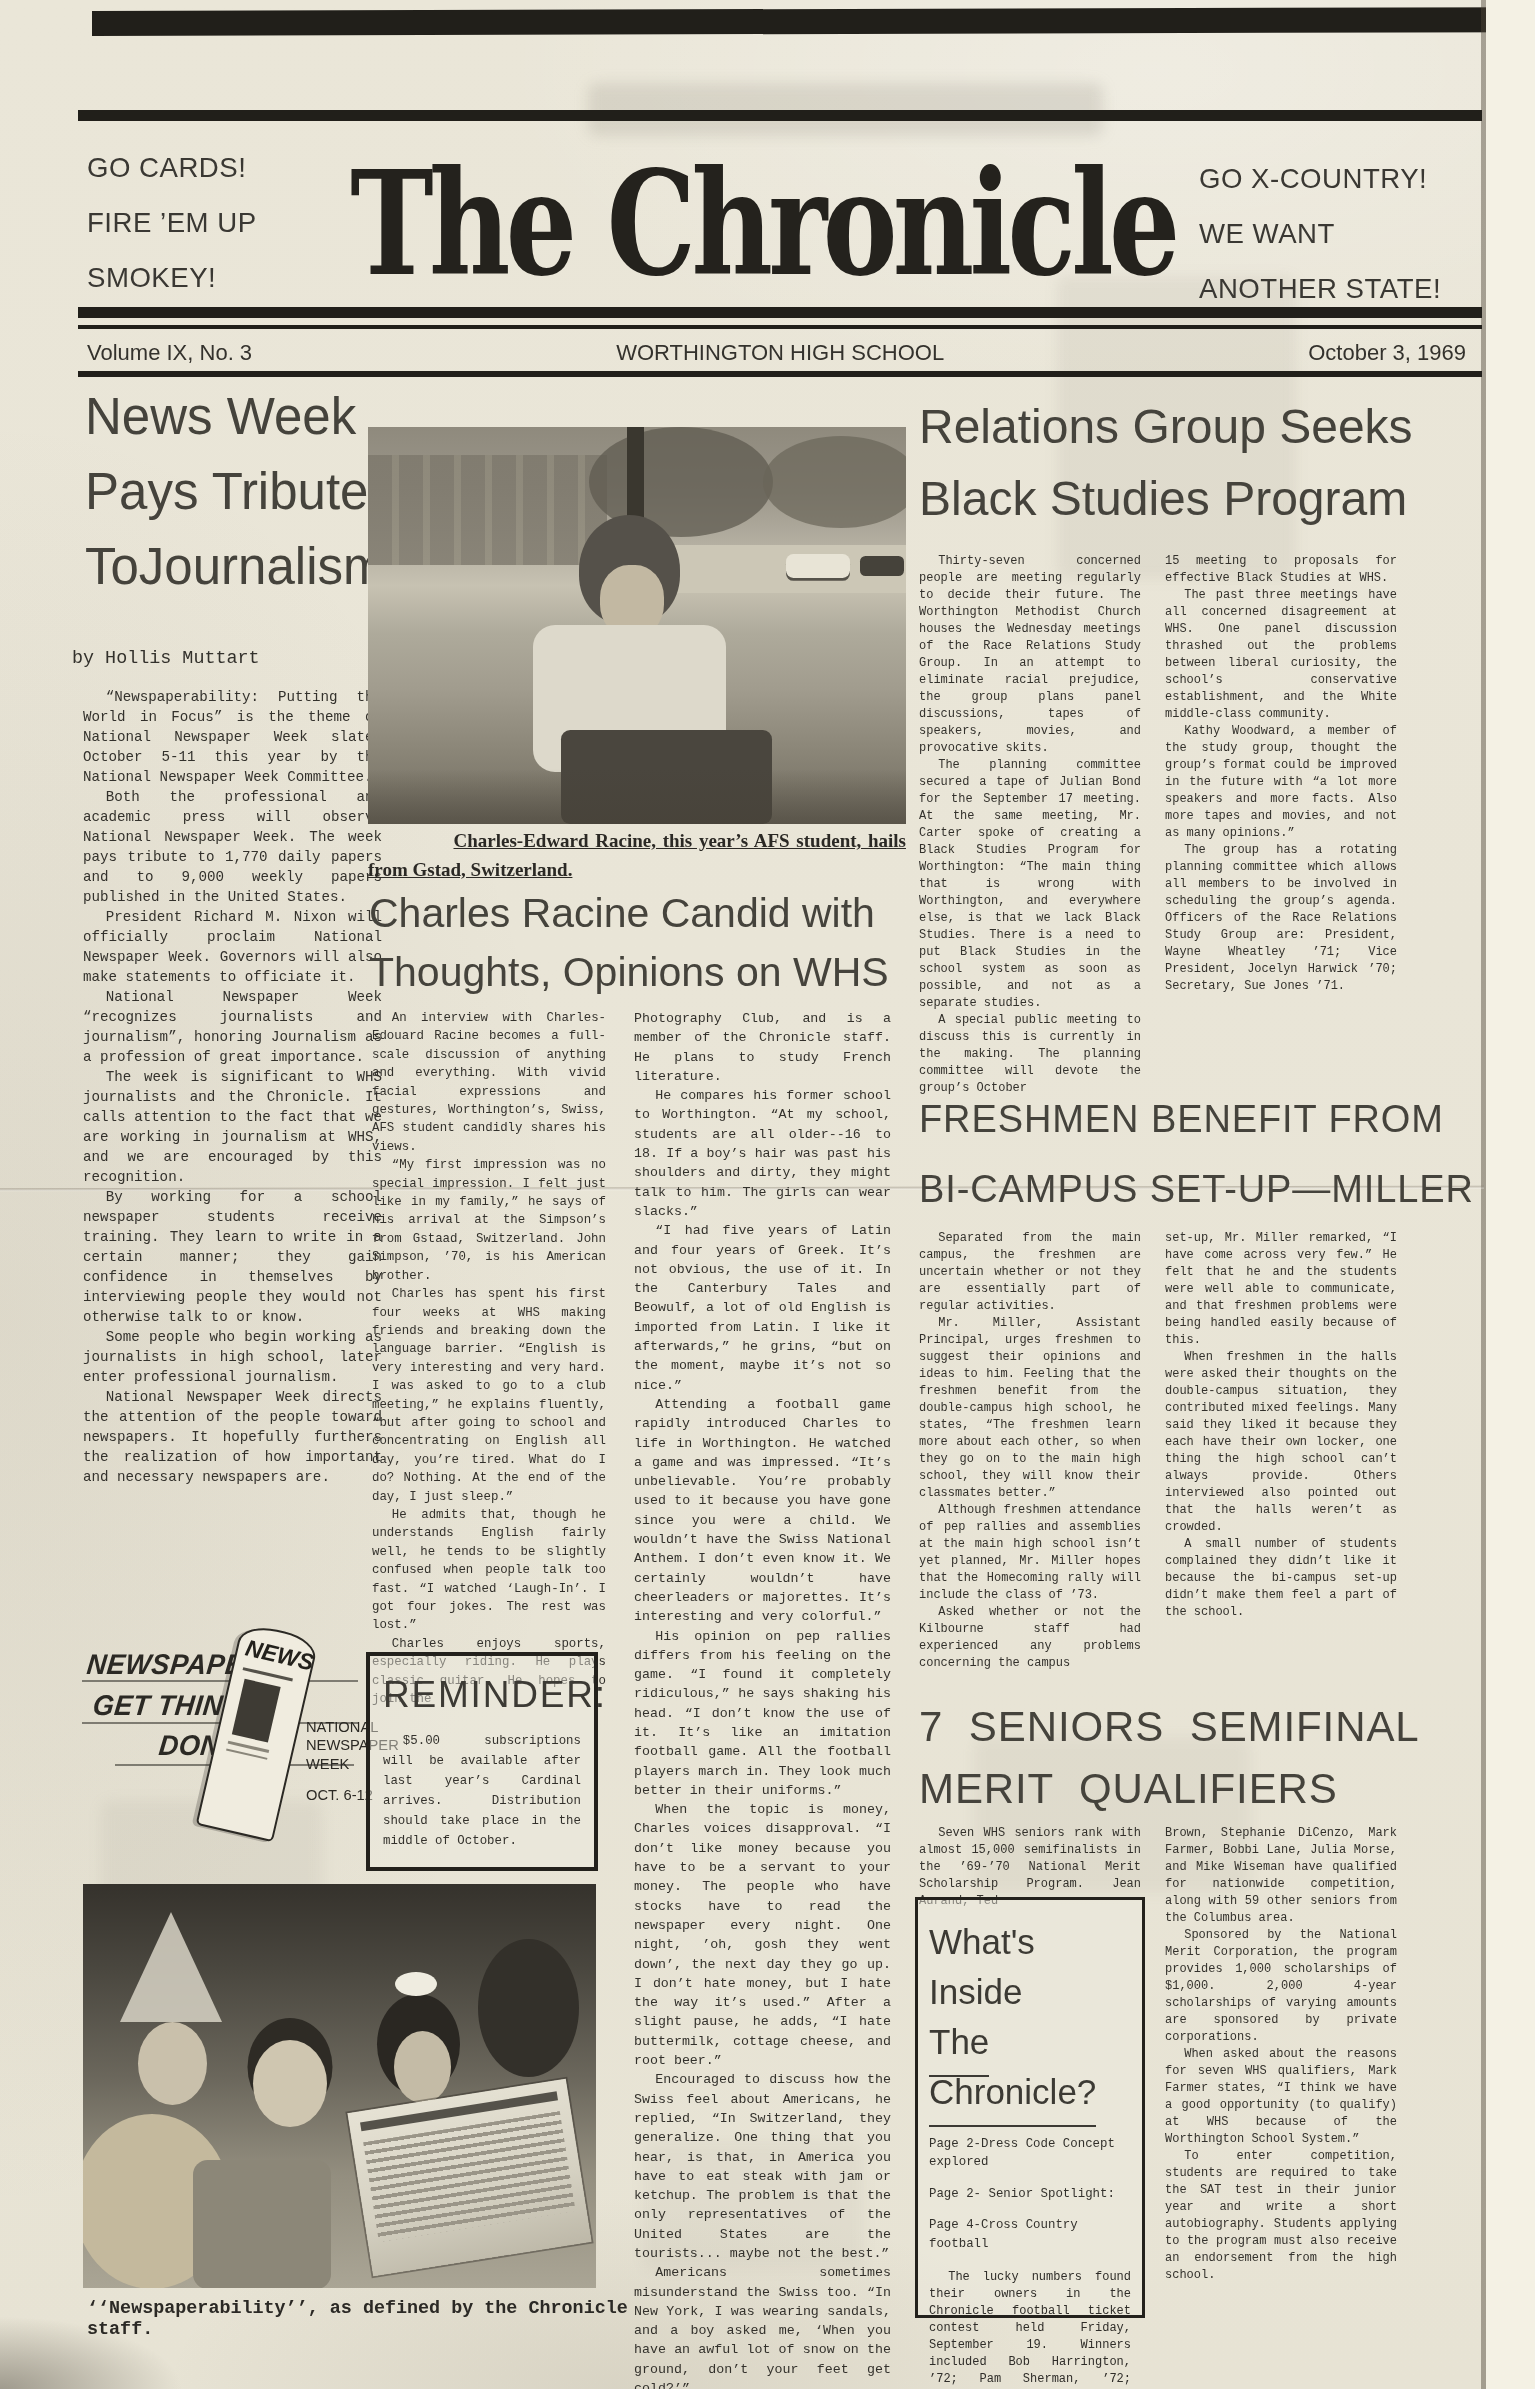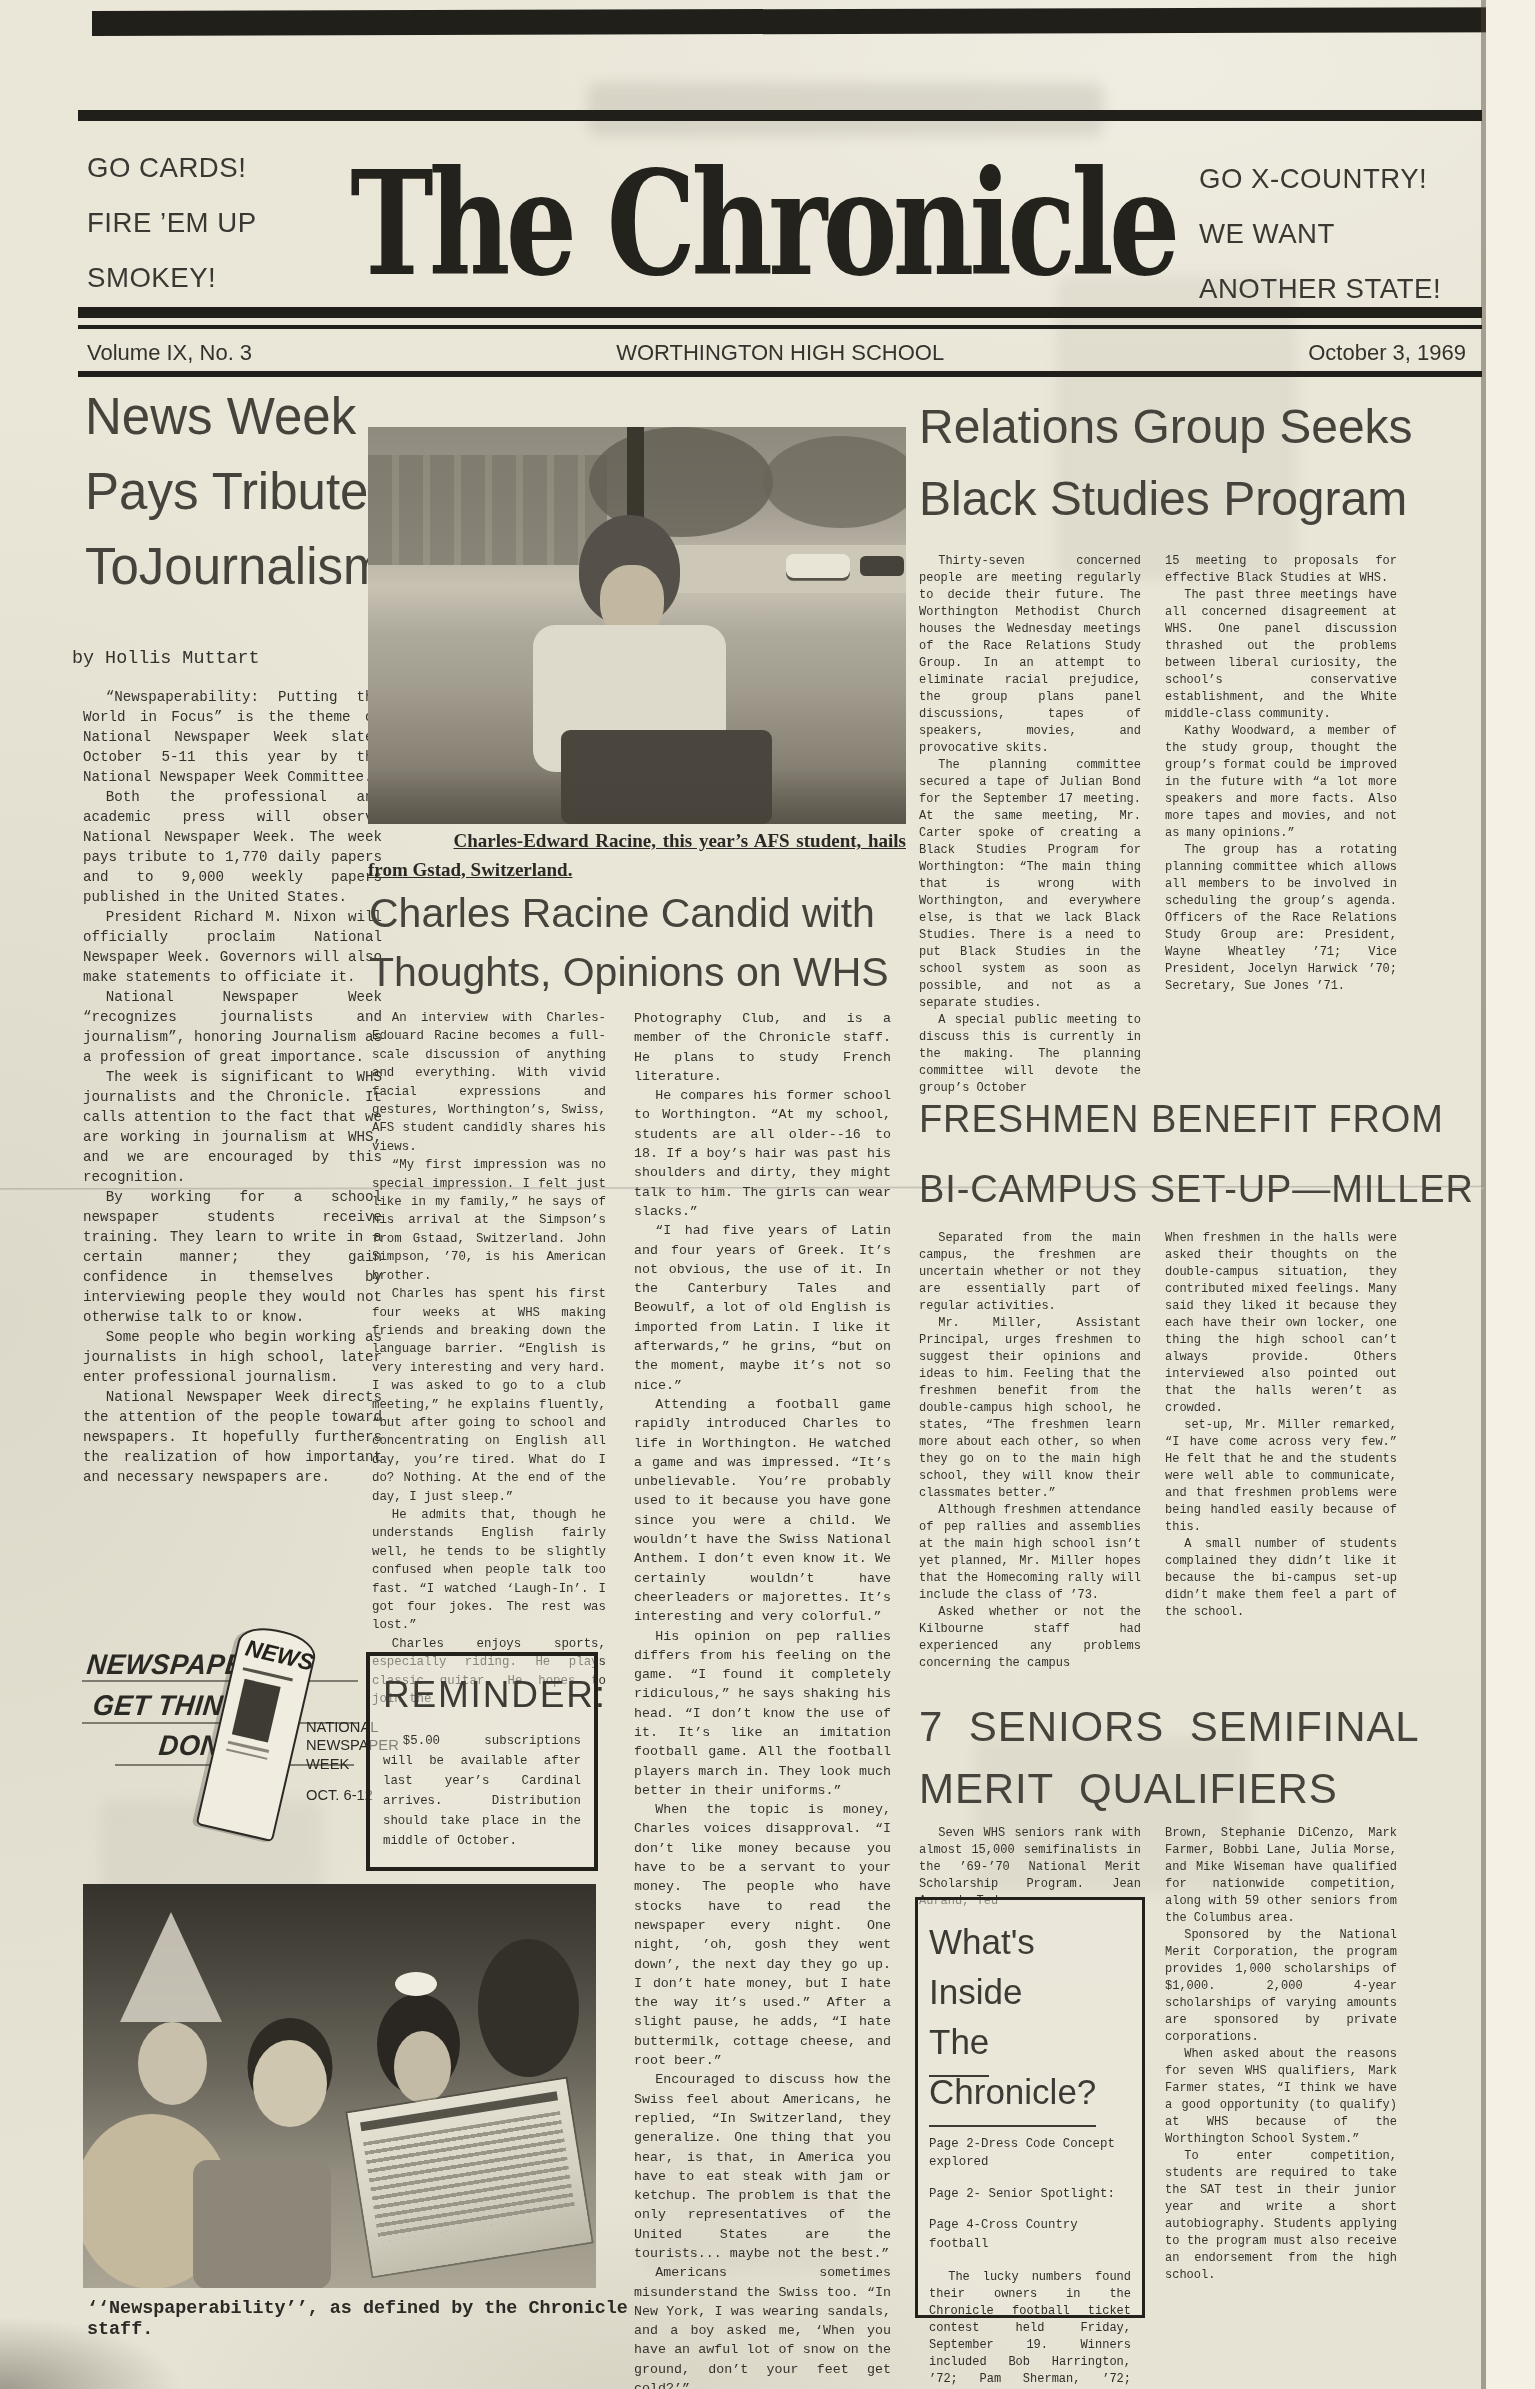--- a/index.html
+++ b/index.html
@@ -223,22 +223,22 @@
     <span>FRESHMEN BENEFIT FROM</span>
     <span>BI-CAMPUS SET-UP—MILLER</span>
   </div>
   <div class="abs body-col col-right" style="left:919px;top:1230px;width:222px;">
       <p class="para">Separated from the main campus, the freshmen are uncertain whether or not they are essentially part of regular activities.</p>
       <p class="para">Mr. Miller, Assistant Principal, urges freshmen to suggest their opinions and ideas to him. Feeling that the freshmen benefit from the double-campus high school, he states, “The freshmen learn more about each other, so when they go on to the main high school, they will know their classmates better.”</p>
       <p class="para">Although freshmen attendance of pep rallies and assemblies at the main high school isn’t yet planned, Mr. Miller hopes that the Homecoming rally will include the class of ’73.</p>
       <p class="para">Asked whether or not the Kilbourne staff had experienced any problems concerning the campus</p>
     </div>
   <div class="abs body-col col-right cont" style="left:1165px;top:1230px;width:232px;">
+      <p class="para">set-up, Mr. Miller remarked, “I have come across very few.” He felt that he and the students were well able to communicate, and that freshmen problems were being handled easily because of this.</p>
       <p class="para">When freshmen in the halls were asked their thoughts on the double-campus situation, they contributed mixed feelings. Many said they liked it because they each have their own locker, one thing the high school can’t always provide. Others interviewed also pointed out that the halls weren’t as crowded.</p>
-      <p class="para">set-up, Mr. Miller remarked, “I have come across very few.” He felt that he and the students were well able to communicate, and that freshmen problems were being handled easily because of this.</p>
       <p class="para">A small number of students complained they didn’t like it because the bi-campus set-up didn’t make them feel a part of the school.</p>
     </div>
 
   <div class="abs hl hl-seniors" style="left:919px;top:1696px;width:570px;">
     <span>7 SENIORS SEMIFINAL</span>
     <span>MERIT QUALIFIERS</span>
   </div>
   <div class="abs body-col col-right" style="left:919px;top:1825px;width:222px;">
       <p class="para">Seven WHS seniors rank with almost 15,000 semifinalists in the ’69-’70 National Merit Scholarship Program. Jean Aurand, Ted</p>
     </div>

